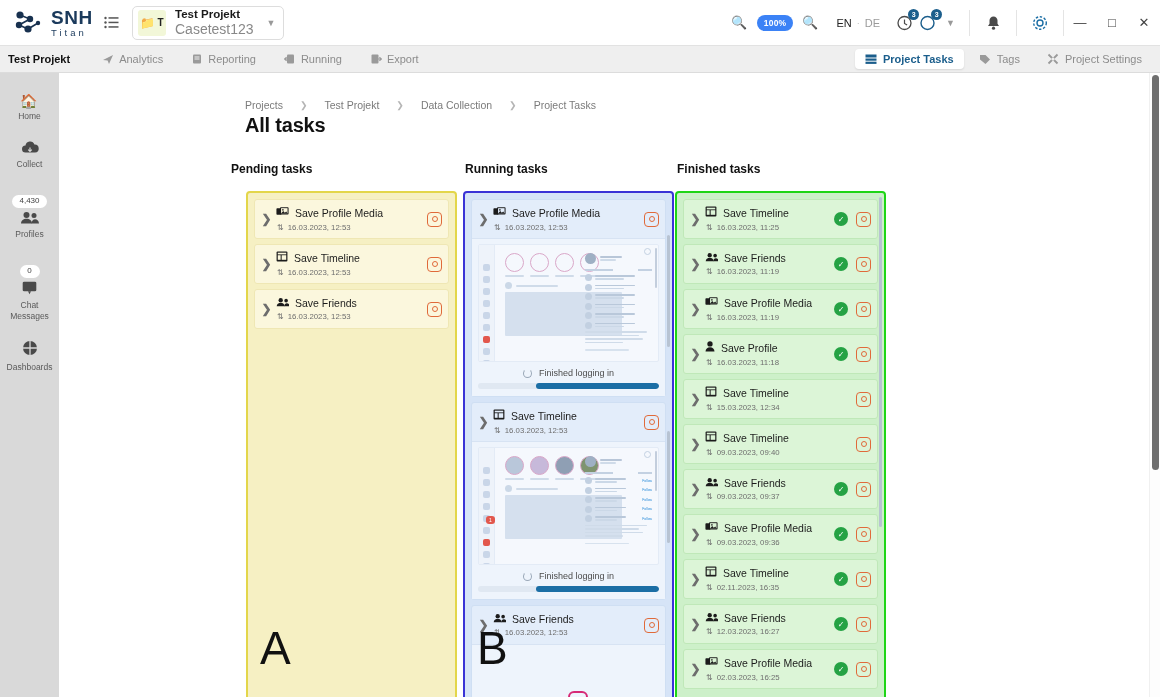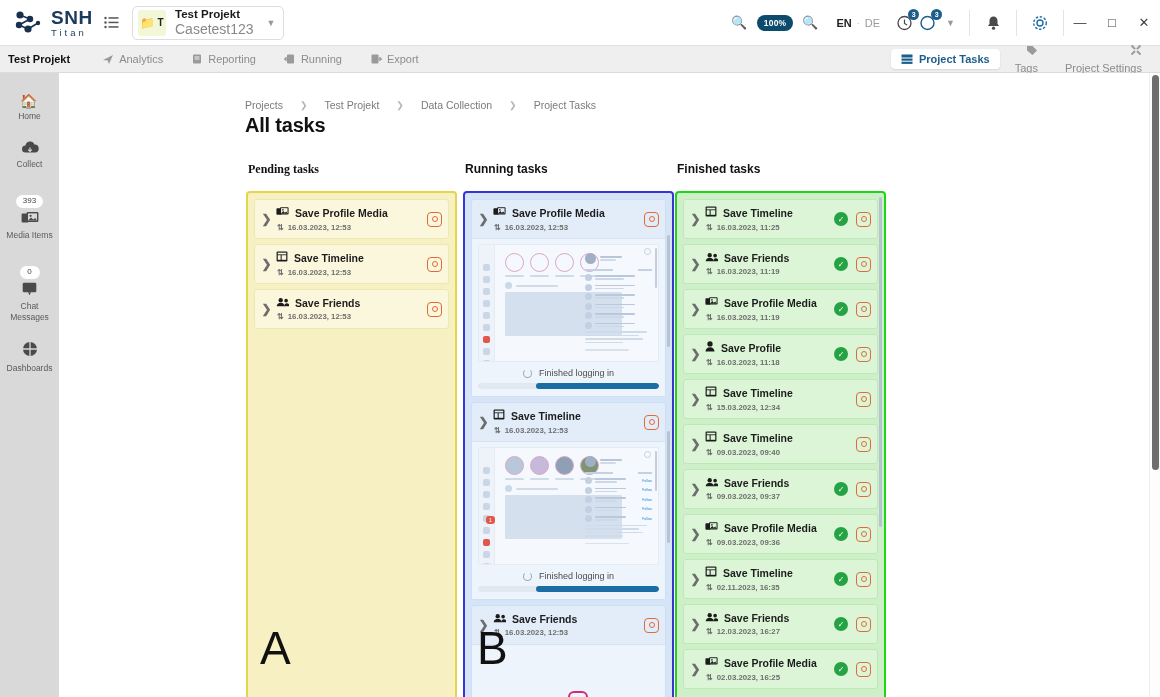--- a/index.html
+++ b/index.html
@@ -37,25 +37,25 @@
   .proj-icon .fol { font-size:12px; }
   .proj-names { line-height:1.15; }
   .proj-name { font-size:11.5px; font-weight:bold; color:#1a1a1a; }
   .proj-case { font-size:14px; color:#888; }
   .caret { color:#999; font-size:9px; margin-left:4px;}
 
   .topbar-right { margin-left:auto; display:flex; align-items:center; height:46px;}
   .zoomgrp { display:flex; align-items:center; gap:9px; padding-right:18px;}
   .zoom-ic { color:#555; font-size:13px; }
   .zoom-pill {
-    background:#0c4a6e; color:#fff; font-size:8.5px; font-weight:bold;
+    background:#3b82f6; color:#fff; font-size:8.5px; font-weight:bold;
     border-radius:9px; padding:3px 7px; letter-spacing:.2px;
   }
   .lang { display:flex; align-items:center; gap:5px; font-size:11px; padding-right:16px;}
-  .lang .on { color:#222; font-weight:bold; }
+  .lang .on { color:#222; font-weight:normal; }
   .lang .dot { color:#bbb; font-size:9px;}
   .lang .off { color:#9a9a9a; }
   .clocks { display:flex; align-items:center; gap:4px; padding-right:14px; }
   .badgeic { position:relative; width:19px; height:19px; }
   .badgeic .bdg {
     position:absolute; right:-4px; top:-4px; background:#1b5e8c; color:#fff;
     font-size:7px; border-radius:50%; width:11px; height:11px;
     display:flex; align-items:center; justify-content:center; font-weight:bold;
   }
   .divider-v { width:1px; height:26px; background:#e4e4e4; }
@@ -69,21 +69,21 @@
     display:flex; align-items:center; font-size:11px;
   }
   .subnav .ttl { font-weight:bold; color:#111; padding-left:8px; padding-right:18px;}
   .snitem { display:flex; align-items:center; gap:5px; color:#8c8c8c; padding:0 14px; height:32px;}
   .subnav-right { margin-left:auto; display:flex; align-items:center; padding-right:6px; gap:3px;}
   .snpill {
     display:flex; align-items:center; gap:6px; font-size:11px; font-weight:bold;
     color:#1b5e8c; background:#fff; border-radius:4px; padding:4px 10px;
     box-shadow:0 1px 2px rgba(0,0,0,.10);
   }
-  .snplain { display:flex; align-items:flex-end; gap:6px; font-size:11px; color:#8c8c8c; padding:4px 12px;flex-direction:column;}
+  .snplain { display:flex; align-items:center; gap:6px; font-size:11px; color:#8c8c8c; padding:4px 12px;}
 
   
   .sidebar {
     position:absolute; left:0; top:73px; width:59px; height:624px;
     background:#d9d9d9; padding-top:12px;
   }
   .sb-item { width:59px; padding:9px 0 10px; text-align:center; position:relative; }
   .sb-count {
     display:inline-block; background:#fff; color:#444; font-size:8px;
     border-radius:8px; padding:2px 7px; margin-bottom:3px; line-height:1.1;
@@ -92,21 +92,21 @@
   .sb-gl { font-size:14px; color:#4a4a4a; line-height:1.1; display:block; }
   .sb-lb { font-size:8.5px; color:#5a5a5a; line-height:1.25; margin-top:2px; display:block; padding:0 2px;}
 
   
   .content { position:absolute; left:59px; top:73px; width:1101px; height:624px; background:#fff; overflow:hidden; }
   .crumbs { position:absolute; left:186px; top:26px; font-size:10.5px; color:#7b7b7b; display:flex; gap:17px; align-items:center;}
   .crumbs .sep { color:#b5b5b5; font-size:9px;}
   .pagetitle { position:absolute; left:186px; top:41px; font-size:20px; font-weight:bold; color:#111; letter-spacing:-.2px;}
 
   .colhead { position:absolute; top:89px; font-size:12px; font-weight:bold; color:#111; }
-  #ch-a { left:189px;font-family:Liberation Serif, serif; } #ch-b { left:406px; } #ch-c { left:618px; }
+  #ch-a { left:172px; } #ch-b { left:406px; } #ch-c { left:618px; }
 
   .col {
     position:absolute; top:118px; width:211px;
   }
   .col-inner { border-radius:4px; padding:6px; position:relative; }
   #col-a { left:187px; }
   #col-b { left:404px; }
   #col-c { left:616px; }
   #col-a .col-inner { background:#f6f0c3; border:2px solid #e3d64a; height:561px; }
   #col-b .col-inner { background:#d6e4f7; border:2px solid #3a33d6; height:561px; overflow:hidden;}
@@ -114,21 +114,21 @@
 
   .task {
     background:rgba(255,255,255,.38); border:1px solid rgba(0,0,0,.06);
     border-radius:3px; margin-bottom:5px; position:relative;
   }
   #col-a .task { background:#fbf7dd; border-color:#efe7b4;}
   #col-b .task { background:#e3edfa; border-color:#cfdff3;}
   #col-c .task { background:#dcf5d7; border-color:#bfe8b8;}
   .task-row { display:flex; align-items:center; height:38px; padding:0 6px 0 4px; }
   .chev { width:15px; text-align:center; color:#6d6d6d; font-size:12px; font-weight:bold;}
-  .tmeta { flex:1; min-width:0; padding-left:2px;font-weight:bold;}
+  .tmeta { flex:1; min-width:0; padding-left:2px;}
   .tname { display:flex; align-items:center; gap:6px; font-size:10.5px; color:#1c1c1c; line-height:1.2;}
   .tname .tic { font-size:11px; color:#1c1c1c; }
   .tdate { display:flex; align-items:center; gap:4px; font-size:7.8px; color:#6e6e6e; margin-top:2px; padding-left:1px;}
   .tdate .sync { font-size:8px; color:#6e6e6e;}
   .ok {
     width:14px; height:14px; border-radius:50%; background:#25a244; color:#fff;
     font-size:8px; display:flex; align-items:center; justify-content:center; margin-right:8px; flex:0 0 auto;
   }
   .ok.hide { visibility:hidden; }
   .ig-btn {
@@ -358,31 +358,30 @@
     <div class="sb-item">
       <span class="sb-gl">
         <svg width="18" height="13" viewBox="0 0 18 13">
             <path d="M4.5 11.5a3.5 3.5 0 0 1 0-7 4.6 4.6 0 0 1 8.9-1 3.2 3.2 0 0 1 .6 8z" fill="#4a4a4a"></path>
             <path d="M9 6.5v3.5M7.2 8.6L9 10.4l1.8-1.8" stroke="#d9d9d9" stroke-width="1.2" fill="none"></path>
           </svg>
       </span>
       <span class="sb-lb">Collect</span>
     </div>
     <div class="sb-item">
-      <span class="sb-count">393</span>
+      <span class="sb-count">4,430</span>
       <span class="sb-gl">
-        <svg width="18" height="14" viewBox="0 0 18 14">
-            <rect x="0.6" y="2.6" width="7" height="9" rx="1" fill="#4a4a4a"></rect>
-            <rect x="5.6" y="1" width="11.8" height="10" rx="1.2" fill="#4a4a4a"></rect>
-            <rect x="7" y="2.4" width="9" height="7.2" fill="#d9d9d9"></rect>
-            <circle cx="9.6" cy="4.8" r="1.1" fill="#4a4a4a"></circle>
-            <path d="M7 9.6l3-3.2 2.2 2.2 2-1.6 1.8 2.6z" fill="#4a4a4a"></path>
+        <svg width="20" height="13" viewBox="0 0 20 13">
+            <circle cx="6.5" cy="4" r="3" fill="#4a4a4a"></circle>
+            <circle cx="14" cy="4.6" r="2.5" fill="#4a4a4a"></circle>
+            <path d="M1 12.5c0-3 2.5-4.8 5.5-4.8S12 9.5 12 12.5z" fill="#4a4a4a"></path>
+            <path d="M11.5 12.5c0-2.6 1.6-4.2 3.6-4.2s3.9 1.6 3.9 4.2z" fill="#4a4a4a"></path>
           </svg>
       </span>
-      <span class="sb-lb">Media Items</span>
+      <span class="sb-lb">Profiles</span>
     </div>
     <div class="sb-item">
       <span class="sb-count">0</span>
       <span class="sb-gl">
         <svg width="15" height="14" viewBox="0 0 15 14">
             <rect x="0.7" y="0.7" width="13.6" height="9.6" rx="1.4" fill="#4a4a4a"></rect>
             <path d="M6 10.3h3l-1.5 3z" fill="#4a4a4a"></path>
           </svg>
       </span>
       <span class="sb-lb">Chat Messages</span>

